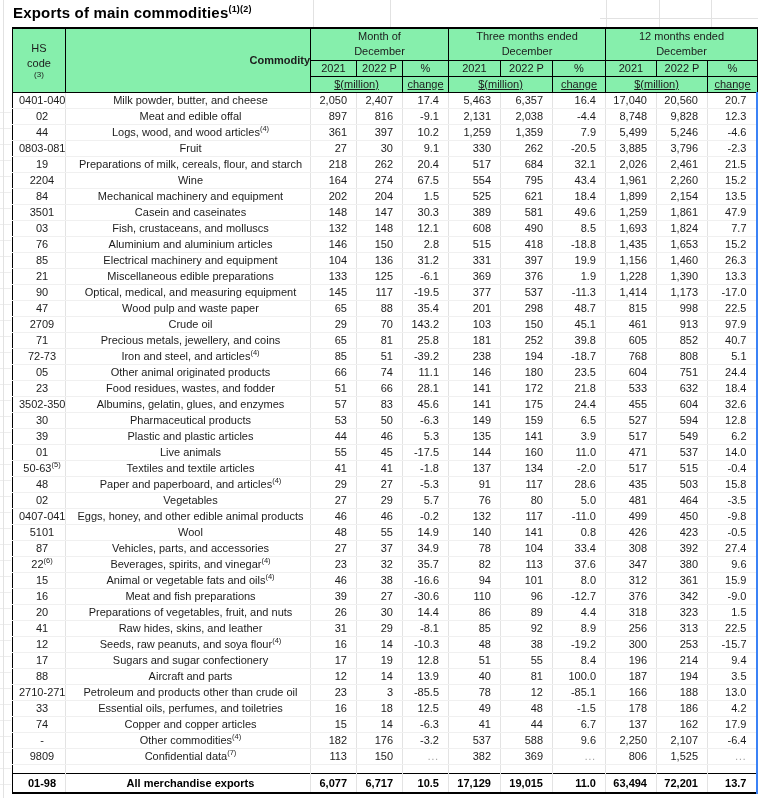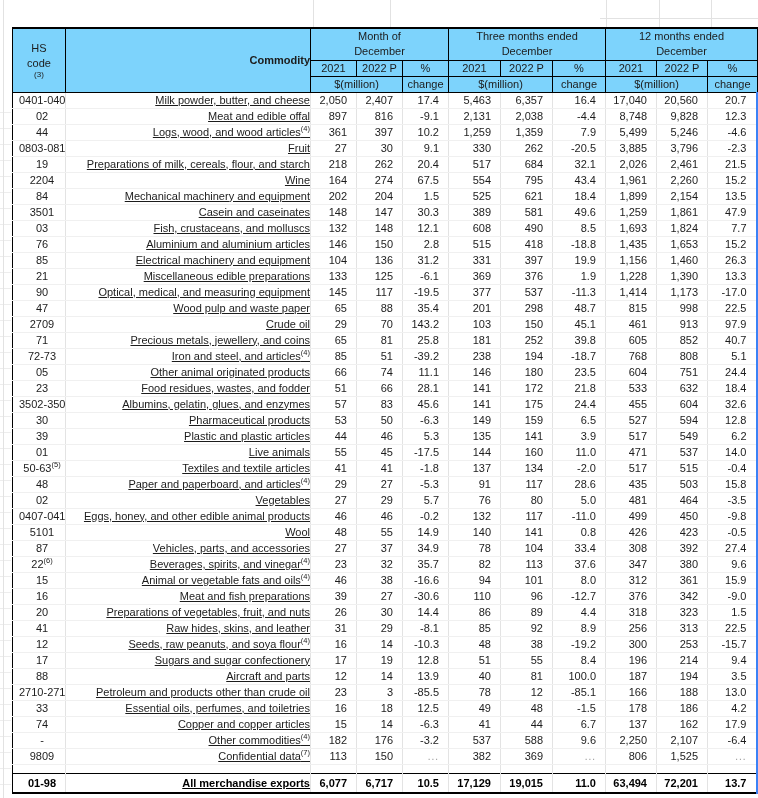--- a/index.html
+++ b/index.html
@@ -19,37 +19,37 @@
     position:absolute;left:0;top:97px;width:11px;height:696px;
     background:repeating-linear-gradient(to bottom,transparent 0,transparent 15px,#ededed 15px,#ededed 16px);
   }
   table{
     position:absolute;top:27px;left:12px;width:745px;
     border-collapse:collapse;table-layout:fixed;
     border-top:2px solid #000;
   }
   thead th{
     border:1px solid #000;font-weight:normal;font-size:11px;color:#1c1c1c;
-    text-align:center;padding:0;line-height:15px;background:#7dd3fc;
+    text-align:center;padding:0;line-height:15px;background:#86efac;
   }
   thead .grp{height:32px;}
   thead .yr{height:16px;}
-  thead .unit{height:16px;}
+  thead .unit{height:16px;text-decoration:underline;}
   th.c-hs{vertical-align:middle;}
   th.c-hs .hsup{font-size:8px;line-height:8px;}
   th.c-com{text-align:right;padding-left:35px;vertical-align:middle;font-weight:bold;}
   tbody td{
     font-size:11px;height:15px;line-height:15px;padding:0;
     border-right:1px solid #e3e3e3;border-bottom:1px solid #f0f0f0;
     white-space:nowrap;overflow:hidden;
   }
   tbody td:first-child{border-left:1px solid #000;}
   tbody td:last-child{border-right:4px solid #3b82f6;}
   td.td-hs{text-align:center;padding-left:6px;}
-  td.td-com{text-align:right;padding-left:5px;text-decoration:underline;}
+  td.td-com{text-align:center;padding-left:5px;}
   td.td-num{text-align:right;padding-right:9px;}
   td.dots{color:#999;font-size:10px;letter-spacing:1px;}
   tr.spacer td{height:8px;border-bottom:none;}
   tr.total td{
     font-weight:bold;height:18px;line-height:18px;color:#000;
     border-top:1px solid #000;border-bottom:2px solid #000;
   }
   sup{font-size:7.5px;line-height:0;}
 </style>
 </head>
@@ -59,20 +59,21 @@
 
   <div class="left-margin"></div>
   <div class="vgrid" style="left:3px;top:0;height:798px;"></div>
   <div class="vgrid" style="left:313px;top:0;height:27px;"></div>
   <div class="vgrid" style="left:390px;top:0;height:27px;"></div>
   <div class="vgrid" style="left:606px;top:0;height:27px;"></div>
   <div class="vgrid" style="left:659px;top:0;height:27px;"></div>
   <div class="vgrid" style="left:711px;top:0;height:27px;"></div>
   <div class="hgrid" style="left:600px;top:18px;width:158px;"></div>
 
+  <div class="title"><span>Exports of main commodities</span><sup>(1)(2)</sup></div>
 
   <table>
     <colgroup>
       <col style="width:53px">
         <col style="width:245px">
       <col style="width:46px">
         <col style="width:46px">
         <col style="width:46px">
       <col style="width:52px">
         <col style="width:52px">

